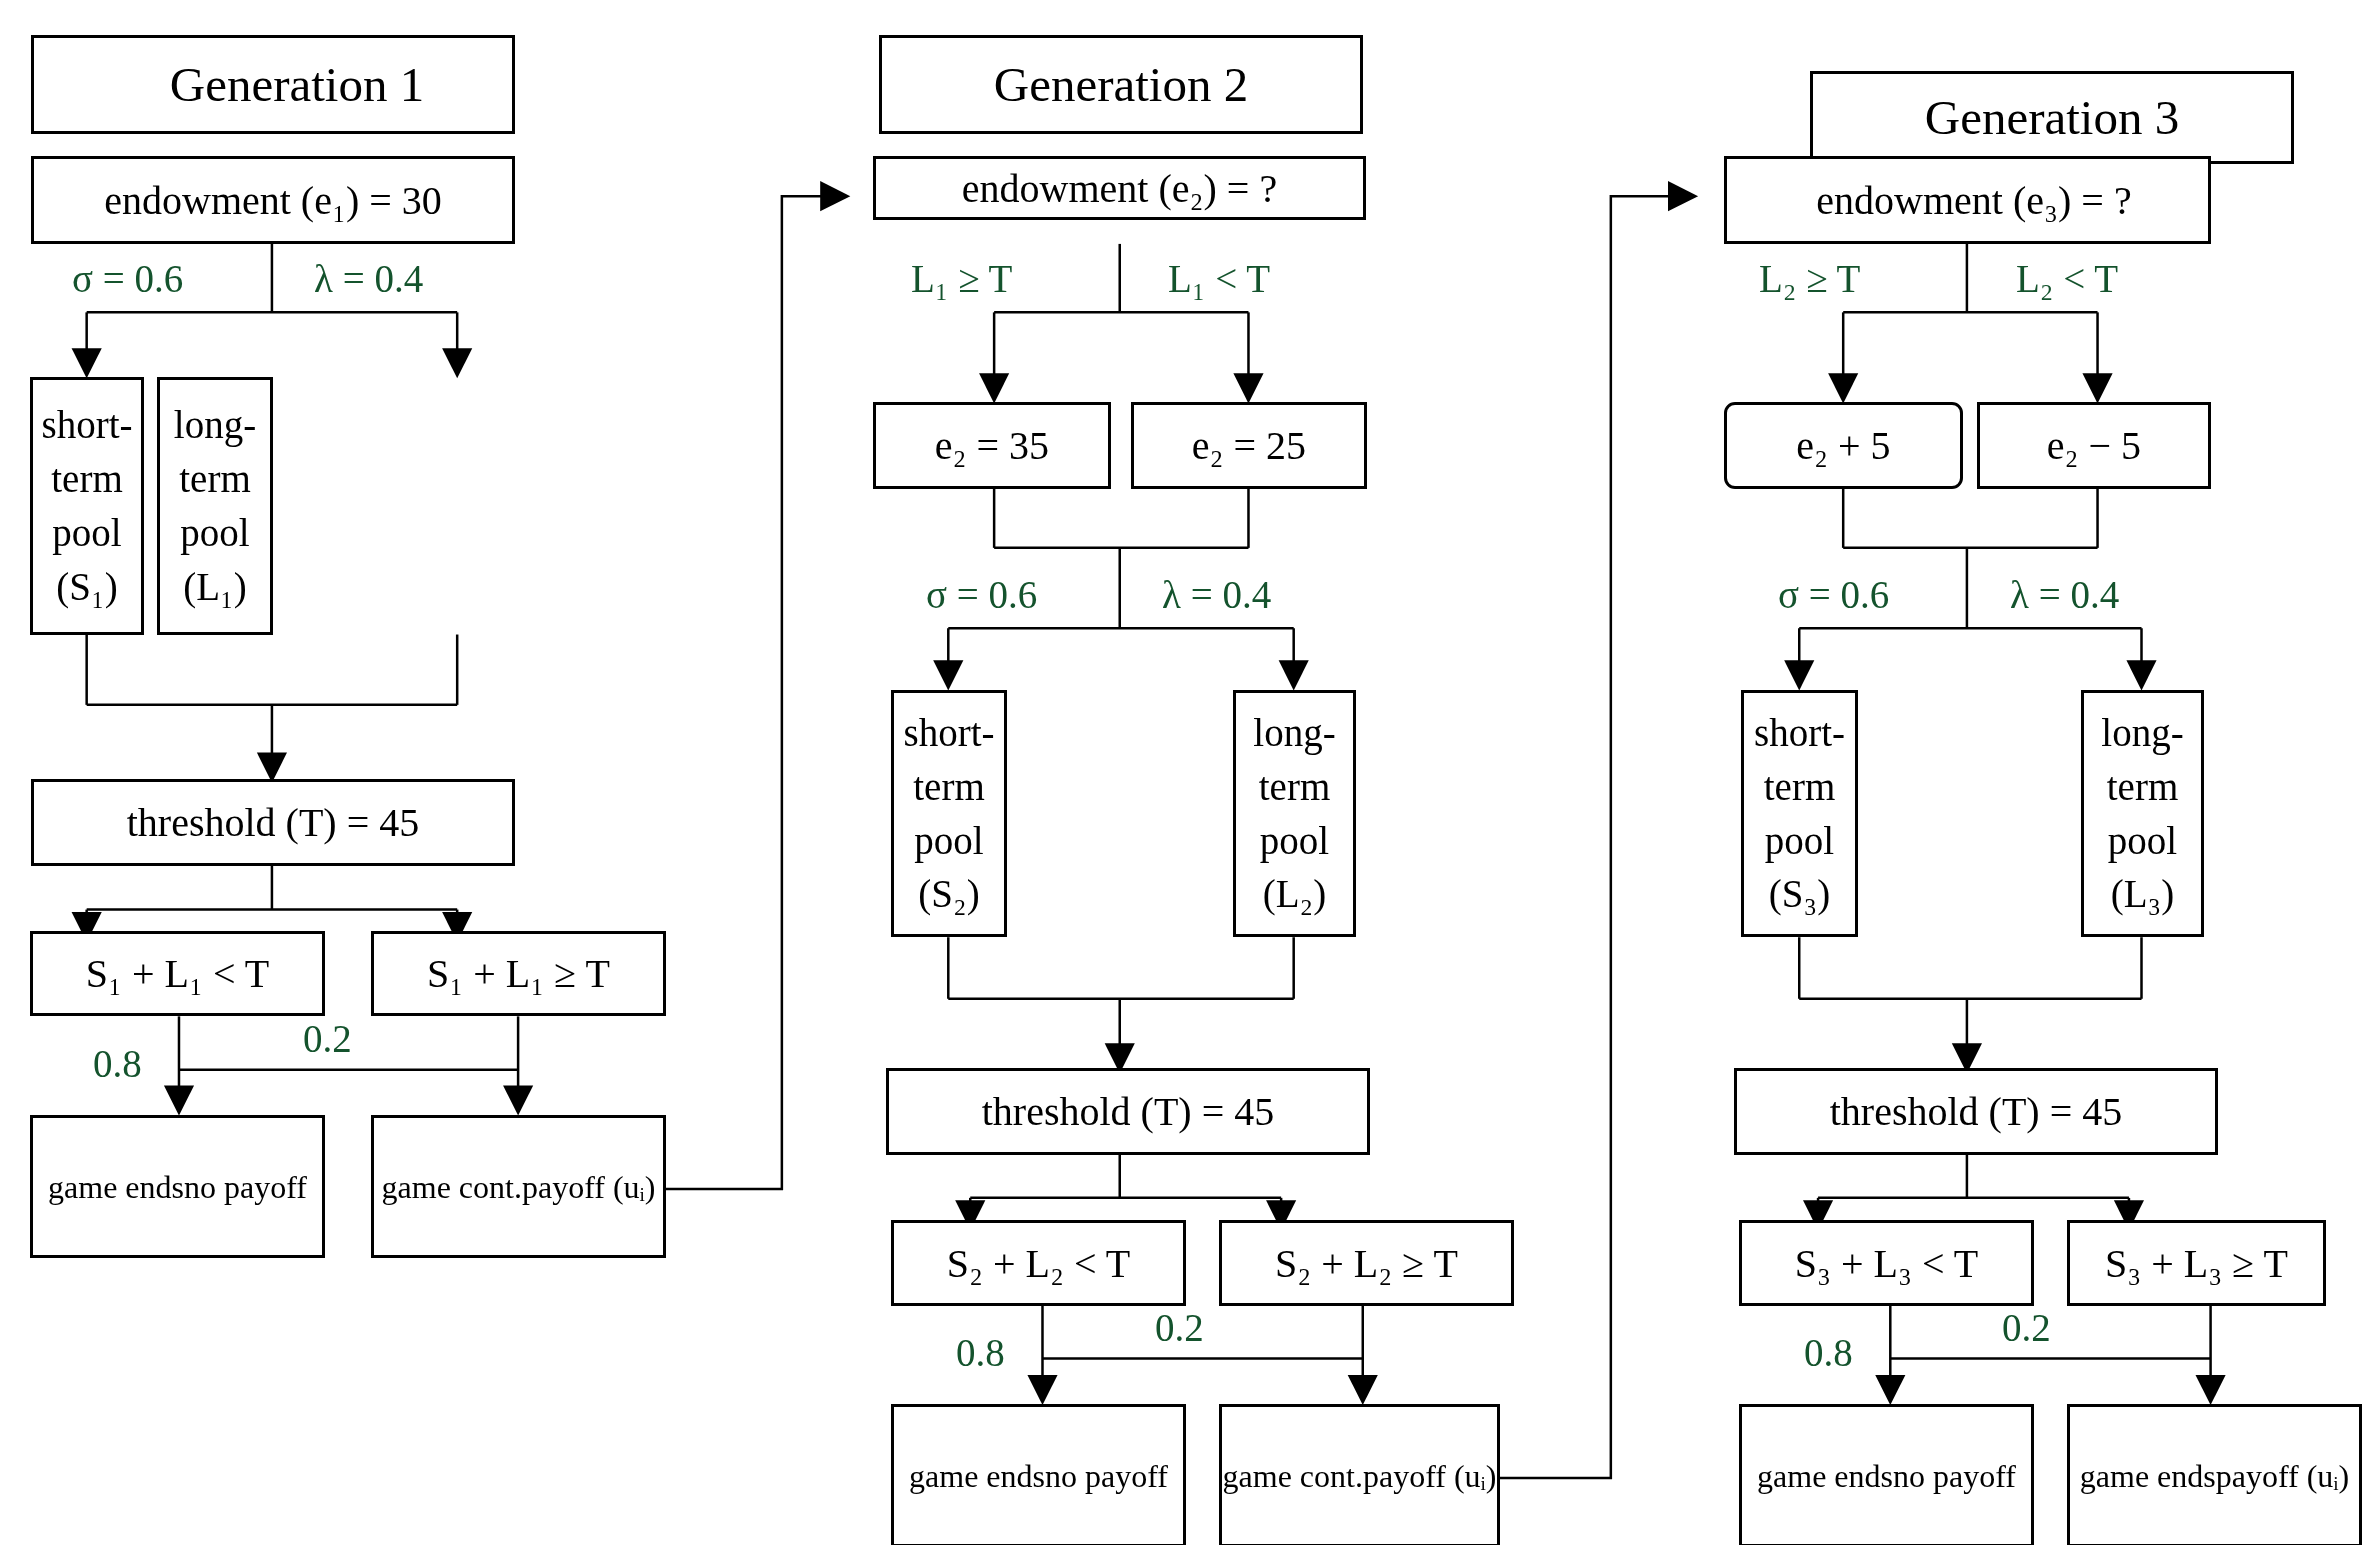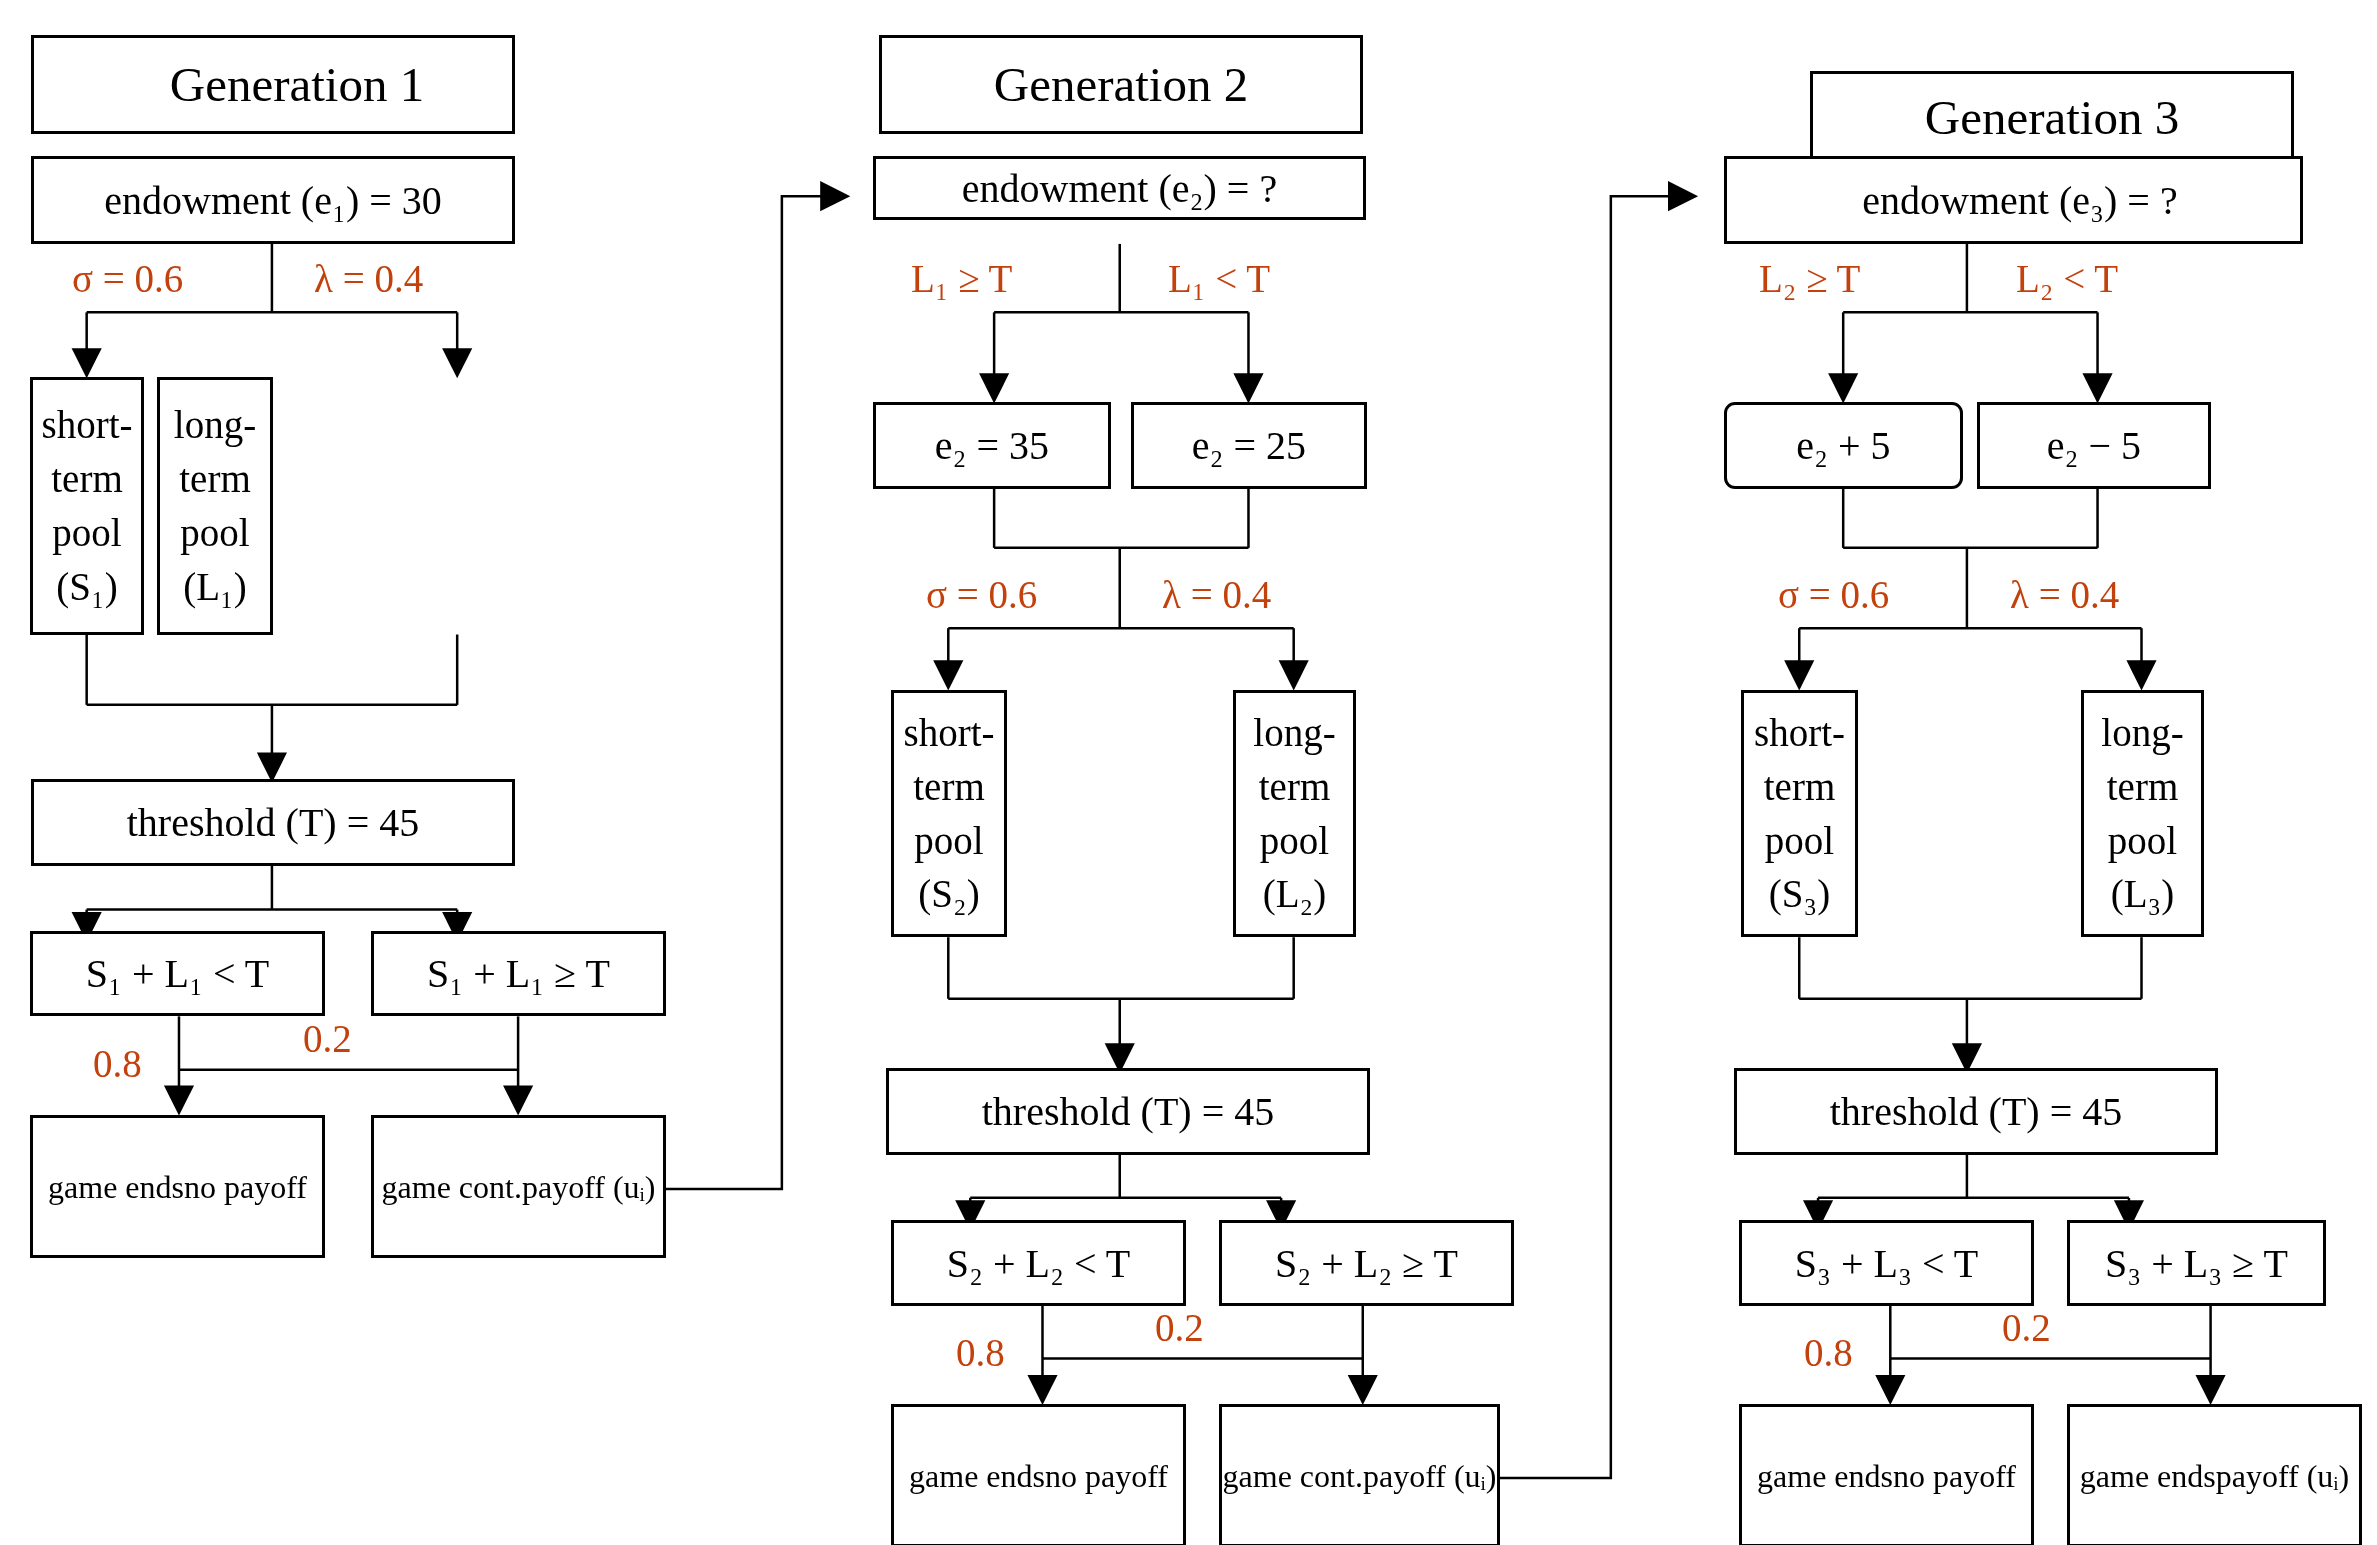--- a/index.html
+++ b/index.html
@@ -7,21 +7,21 @@
   #stage{position:relative;width:2377px;height:1546px;background:#fff;overflow:hidden;}
   svg#wires{position:absolute;left:0;top:0;width:2377px;height:1546px;pointer-events:none;}
   .box{position:absolute;box-sizing:border-box;border:3.1px solid #000;background:#fff;
        display:flex;align-items:center;justify-content:center;text-align:center;
        font-family:"Liberation Serif","DejaVu Serif",serif;color:#000;}
   .box.title{font-size:49px;}
   .box.normal{font-size:40px;}
   .box.tall{flex-direction:column;font-size:39px;line-height:1.38;}
   .box.two{flex-direction:row;font-size:32px;line-height:1.50;text-align:right;}
   .lbl{position:absolute;font-family:"Liberation Serif","DejaVu Serif",serif;
-       font-size:39px;color:#c2410c;white-space:nowrap;}
+       font-size:39px;color:#14532d;white-space:nowrap;}
   .lbl.num{font-size:39px;}
 </style>
 </head>
 <body>
 
 <div id="stage">
 
   <svg id="wires" viewBox="0 0 3785 2461">
     <defs>
       <marker id="ah" markerWidth="14" markerHeight="14" refX="7" refY="7" orient="auto" markerUnits="strokeWidth">
@@ -201,21 +201,21 @@
   </div>
   <div class="box two" style="left:1219px;top:1404px;width:281px;height:143px;">
     <span>game cont.</span>
     <span>payoff (uᵢ)</span>
   </div>
 
   <div class="box title" style="left:1810px;top:35px;width:484px;height:93px;margin-top:36px;">
     <span>Generation 3</span>
   </div>
 
-  <div class="box normal" style="left:1724px;top:156px;width:579px;height:88px;padding-left:13px;">
+  <div class="box normal" style="left:1724px;top:156px;width:487px;height:88px;padding-left:13px;">
     <span>endowment (e₃) = ?</span>
   </div>
 
   <div class="lbl" style="left:1759px;top:256px;">L₂ ≥ T</div>
   <div class="lbl" style="left:2016px;top:256px;">L₂ &lt; T</div>
 
   <div class="box normal" style="left:1724px;top:402px;width:239px;height:87px;border-radius:11px;">
     <span>e₂ + 5</span>
   </div>
   <div class="box normal" style="left:1977px;top:402px;width:234px;height:87px;">

